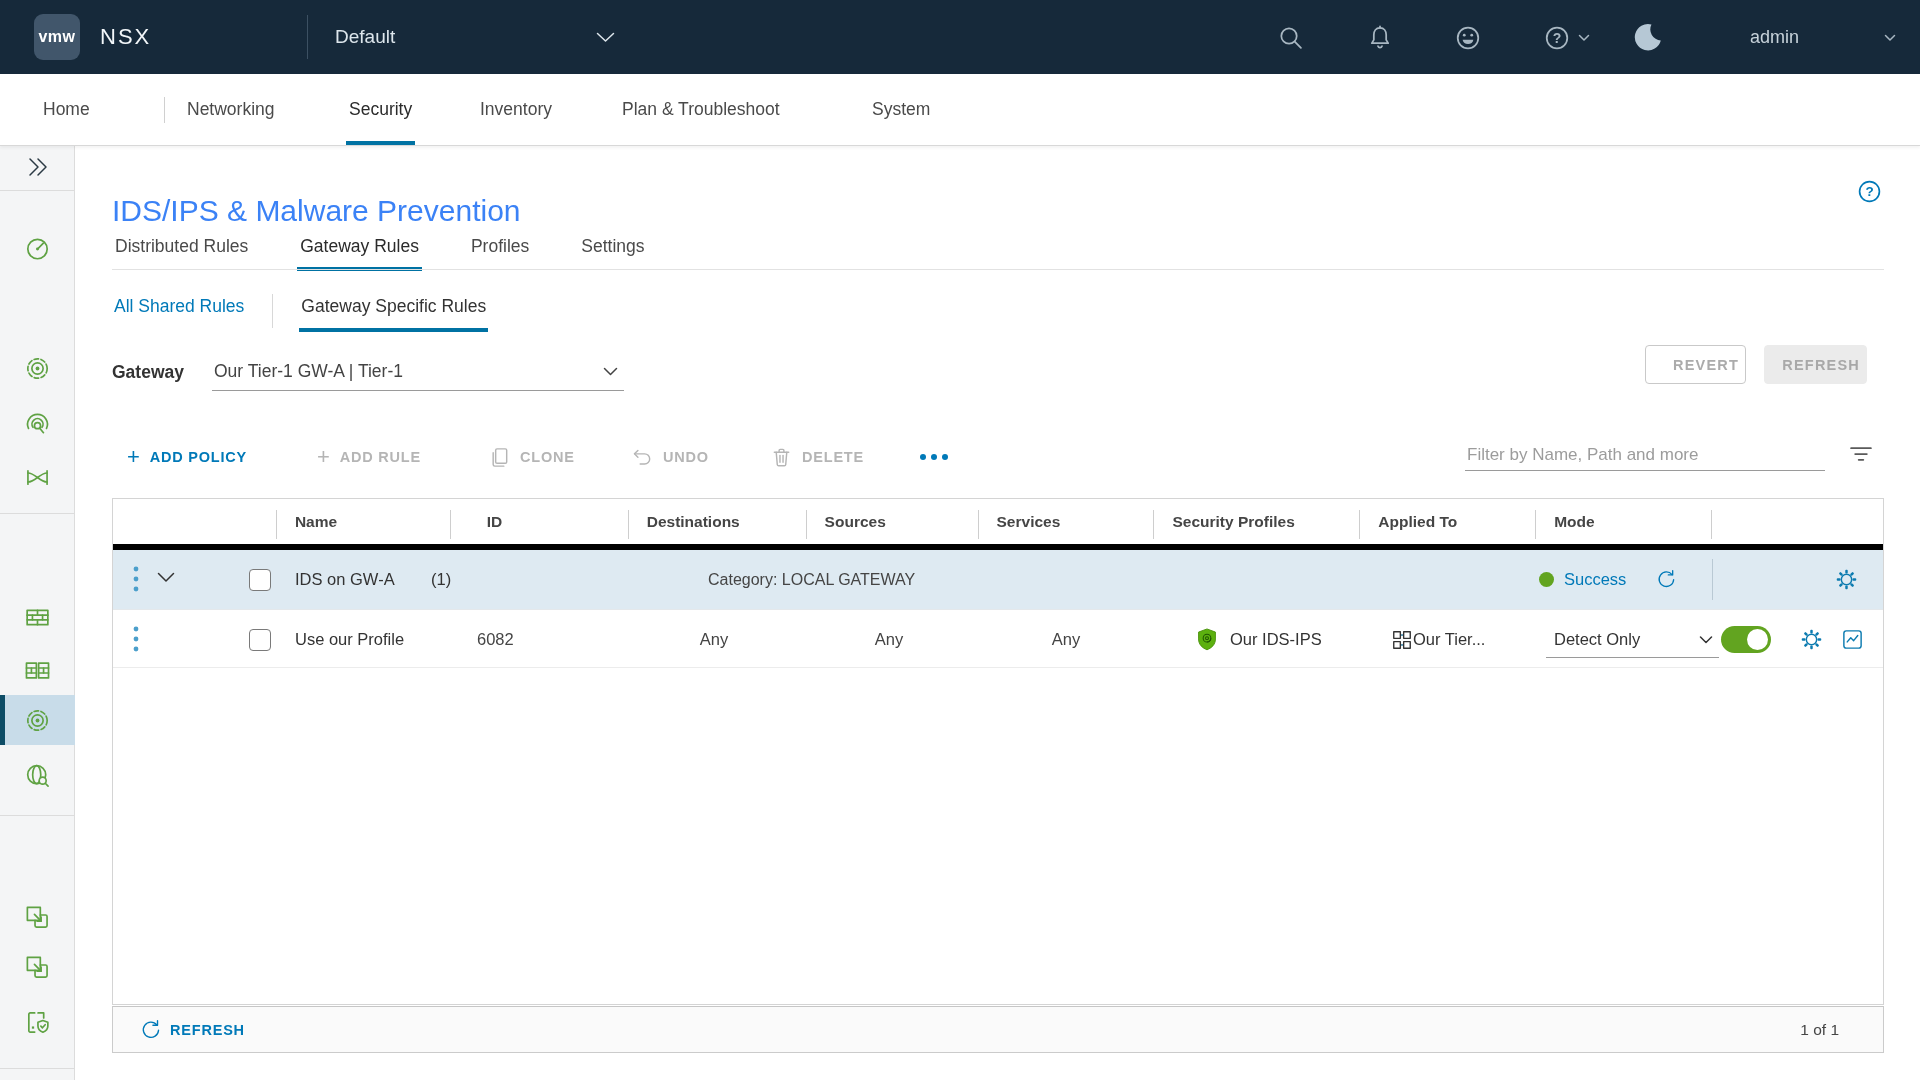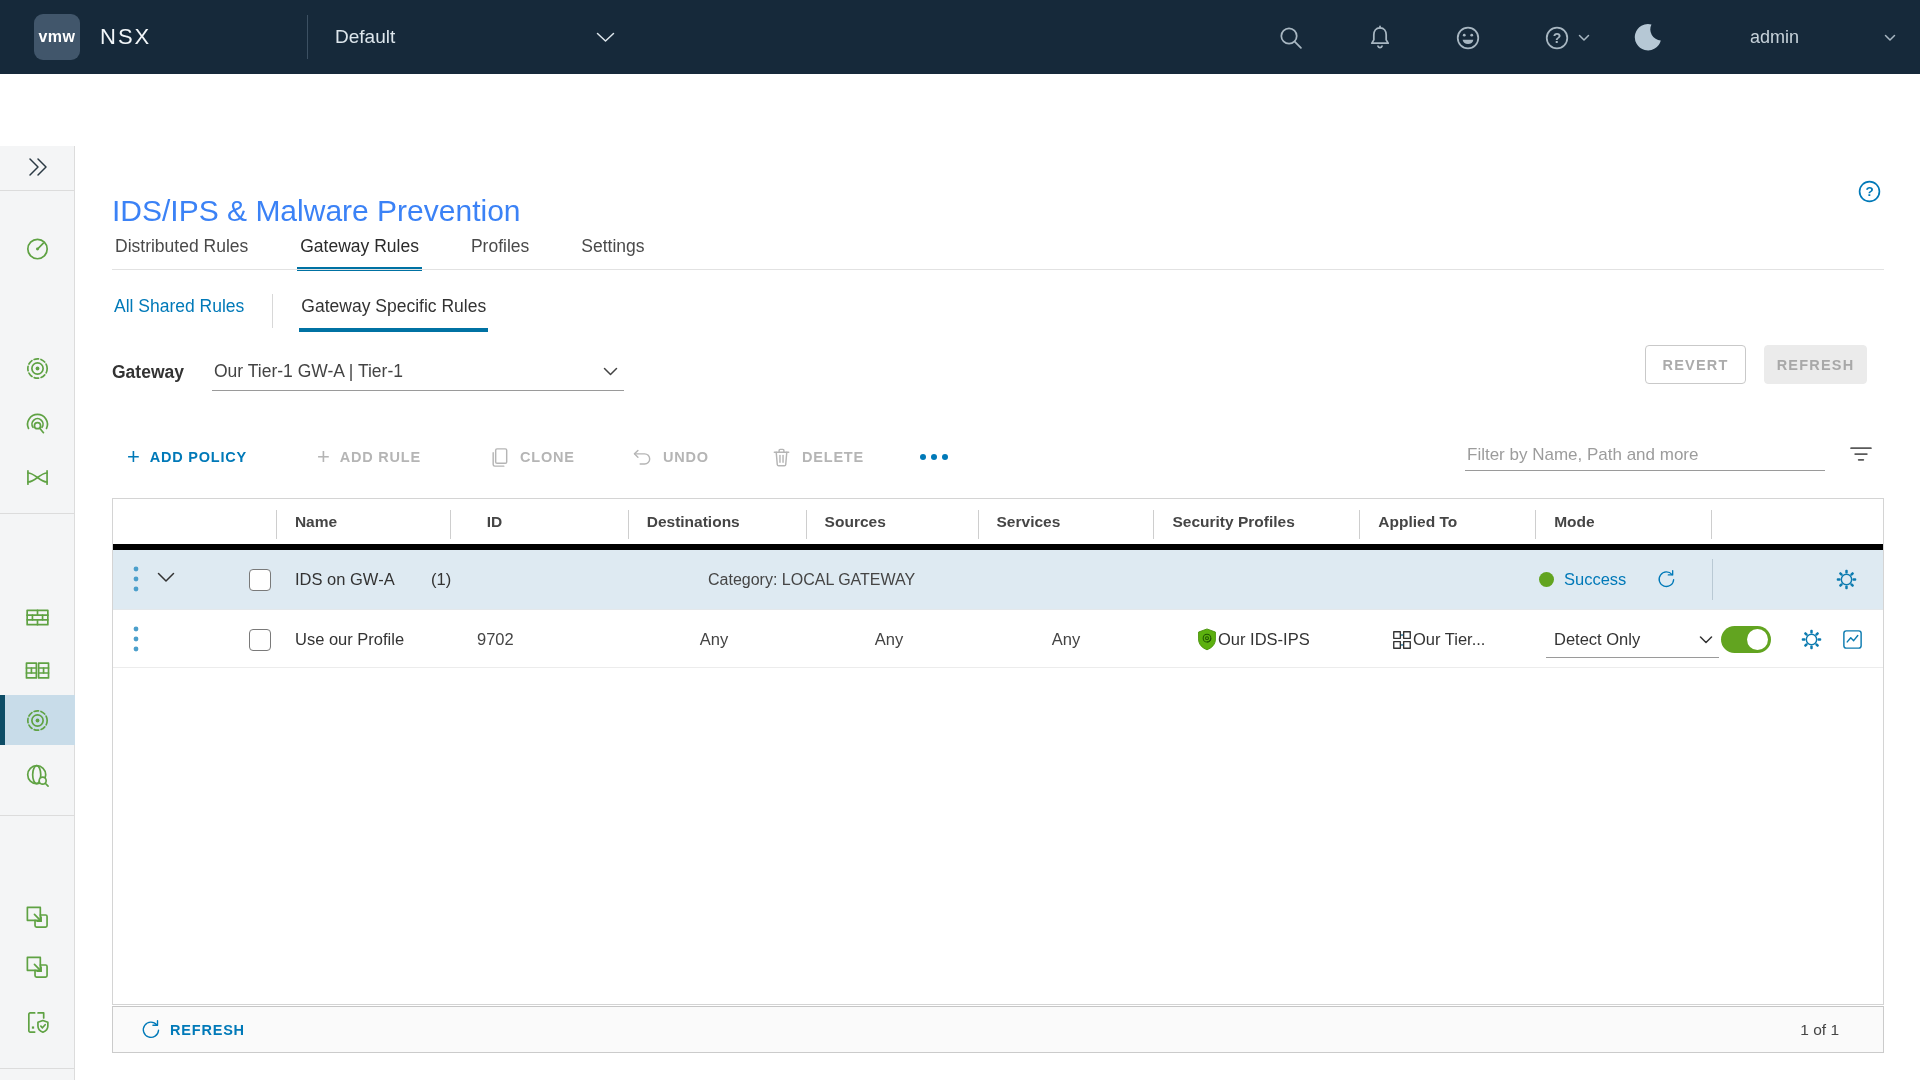--- a/index.html
+++ b/index.html
@@ -58,21 +58,21 @@
   .subtab.active{color:#333;}
   .subtab.active::after{content:"";position:absolute;left:0;right:0;bottom:0;height:4px;background:#0072A3;}
   .subtab-divider{width:1px;height:34px;background:#D8D8D8;margin:2px 26px 0 26px;}
 
   .gateway-row{position:absolute;left:37px;top:206px;height:40px;display:flex;align-items:center;}
   .gateway-label{font-size:17.5px;font-weight:700;color:#333;width:100px;}
   .gateway-select{position:relative;width:412px;height:37px;border:none;border-bottom:1px solid #9A9A9A;
                   background:none;display:flex;align-items:center;justify-content:space-between;
                   font-size:17.5px;color:#444;cursor:pointer;padding:0 6px 0 2px;font-family:inherit;}
   .btn{position:absolute;top:199px;height:39px;border-radius:4px;font-size:14.5px;font-weight:600;
-       letter-spacing:1.2px;font-family:inherit;cursor:default;}
+       letter-spacing:1.2px;font-family:inherit;cursor:default;text-align:right;}
   .btn-revert{left:1570px;width:101px;background:#fff;border:1px solid #C9C9C9;color:#ABABAB;}
   .btn-publish{left:1689px;width:103px;background:#EBEBEB;border:1px solid #EBEBEB;color:#A8A8A8;}
 
   .toolbar{position:absolute;left:0;top:292px;width:1845px;height:38px;}
   .tool-btn{position:absolute;top:0;height:38px;display:flex;align-items:center;gap:9px;
             background:none;border:none;padding:0;font-family:inherit;
             font-size:14.5px;font-weight:600;letter-spacing:.8px;cursor:pointer;}
   .tool-btn.enabled{color:#0079B8;}
   .tool-btn.disabled{color:#B5B5B5;}
   .plus-glyph{font-size:22px;font-weight:400;line-height:20px;}
@@ -99,21 +99,21 @@
   .expander{position:absolute;left:44px;top:21px;width:18px;height:14px;color:#333;background:none;border:none;padding:0;cursor:pointer;}
   .cb{position:absolute;left:136px;top:19px;width:20px;height:20px;border:1px solid #7A7A7A;border-radius:4px;background:#fff;cursor:pointer;}
   .cell-text{position:absolute;top:0;height:59px;display:flex;align-items:center;font-size:16.5px;color:#333;}
   .muted{color:#454545;}
   .status-dot{position:absolute;left:1426px;top:22px;width:15px;height:15px;border-radius:50%;background:#62A420;}
   .status-label{position:absolute;left:1451px;top:0;height:59px;display:flex;align-items:center;font-size:16.5px;color:#0079B8;cursor:pointer;}
   .status-refresh{position:absolute;left:1542px;top:19px;width:21px;height:21px;color:#0079B8;background:none;border:none;padding:0;cursor:pointer;}
   .row-divider{position:absolute;left:1599px;top:9px;width:1px;height:41px;background:#B9C9D4;}
   .gear-btn{position:absolute;top:18px;width:23px;height:23px;color:#0C7BB0;background:none;border:none;padding:0;cursor:pointer;}
   .any-cell{position:absolute;top:0;height:59px;display:flex;align-items:center;justify-content:center;font-size:16.5px;color:#444;}
-  .profile-chip{position:absolute;left:1083px;top:0;height:59px;display:flex;align-items:center;gap:0;font-size:16.5px;color:#333;}
+  .profile-chip{position:absolute;left:1083px;top:0;height:59px;display:flex;align-items:center;gap:12px;font-size:16.5px;color:#333;}
   .applied-chip{position:absolute;left:1278px;top:0;height:59px;display:flex;align-items:center;font-size:16.5px;color:#333;}
   .mode-select{position:absolute;left:1433px;top:12px;width:173px;height:36px;border:none;border-bottom:1px solid #9A9A9A;
                background:none;display:flex;align-items:center;justify-content:space-between;
                font-size:16.5px;color:#333;cursor:pointer;padding:0 6px 0 8px;font-family:inherit;}
   .toggle{position:absolute;left:1608px;top:16px;width:50px;height:27px;border-radius:14px;background:#62A420;border:none;cursor:pointer;padding:0;}
   .toggle .knob{position:absolute;right:3px;top:3px;width:21px;height:21px;border-radius:50%;background:#fff;}
   .chart-btn{position:absolute;left:1728px;top:18px;width:23px;height:23px;color:#0C7BB0;background:none;border:none;padding:0;cursor:pointer;}
 
   .grid-footer{position:absolute;left:37px;top:860px;width:1772px;height:47px;background:#FAFAFA;
                border:1px solid #CBCBCB;border-top:1px solid #C6C6C6;box-sizing:border-box;}
@@ -180,20 +180,29 @@
         </svg>
     </button>
     <div class="username">
       <span>admin</span>
     </div>
     <svg class="top-caret" style="left:1884px;" width="12" height="8" viewBox="0 0 12 8">
         <polyline class="svgic" points="1.5,1.5 6,6 10.5,1.5"></polyline>
       </svg>
   </header>
 
+  <nav class="mainnav">
+    <div class="nav-item" style="left:40px;">Home</div>
+    <div class="nav-divider" style="left:164px;"></div>
+    <div class="nav-item" style="left:184px;">Networking</div>
+    <div class="nav-item active" style="left:346px;">Security</div>
+    <div class="nav-item" style="left:477px;">Inventory</div>
+    <div class="nav-item" style="left:619px;">Plan &amp; Troubleshoot</div>
+    <div class="nav-item" style="left:869px;">System</div>
+  </nav>
 
   <aside class="sidebar">
     <button class="side-item dark" style="top:0px;height:42px;">
       <svg width="24" height="22" viewBox="0 0 24 22">
           <g class="svgic" stroke-width="2">
             <polyline points="4,3 12,11 4,19"></polyline>
             <polyline points="12,3 20,11 12,19"></polyline>
           </g>
         </svg>
     </button>
@@ -488,21 +497,21 @@
           <svg width="8" height="30" viewBox="0 0 8 30">
               <g fill="#4C9FCB">
                 <circle cx="4" cy="5" r="2.4"></circle>
                 <circle cx="4" cy="15" r="2.4"></circle>
                 <circle cx="4" cy="25" r="2.4"></circle>
               </g>
             </svg>
         </button>
         <span class="cb"></span>
         <span class="cell-text" style="left:182px;">Use our Profile</span>
-        <span class="cell-text muted" style="left:364px;">9702</span>
+        <span class="cell-text muted" style="left:364px;">6082</span>
         <span class="any-cell" style="left:515px;width:172px;">Any</span>
         <span class="any-cell" style="left:687px;width:178px;">Any</span>
         <span class="any-cell" style="left:865px;width:176px;">Any</span>
         <span class="profile-chip">
           <svg width="22" height="25" viewBox="0 0 24 26">
               <path d="M12 1.5 L21.2 4.9 V12.4 C21.2 18.6 16.9 22.3 12 24.2 C7.1 22.3 2.8 18.6 2.8 12.4 V4.9 Z" fill="#5CB00F" stroke="#4A930C"></path>
               <g fill="none" stroke="#1E5400" stroke-width="1.1">
                 <circle cx="12" cy="11.5" r="4.2"></circle>
                 <circle cx="12" cy="11.5" r="1.6"></circle>
                 <path d="M12 15.7 a4.2 4.2 0 0 0 4.2 -4.2"></path>

